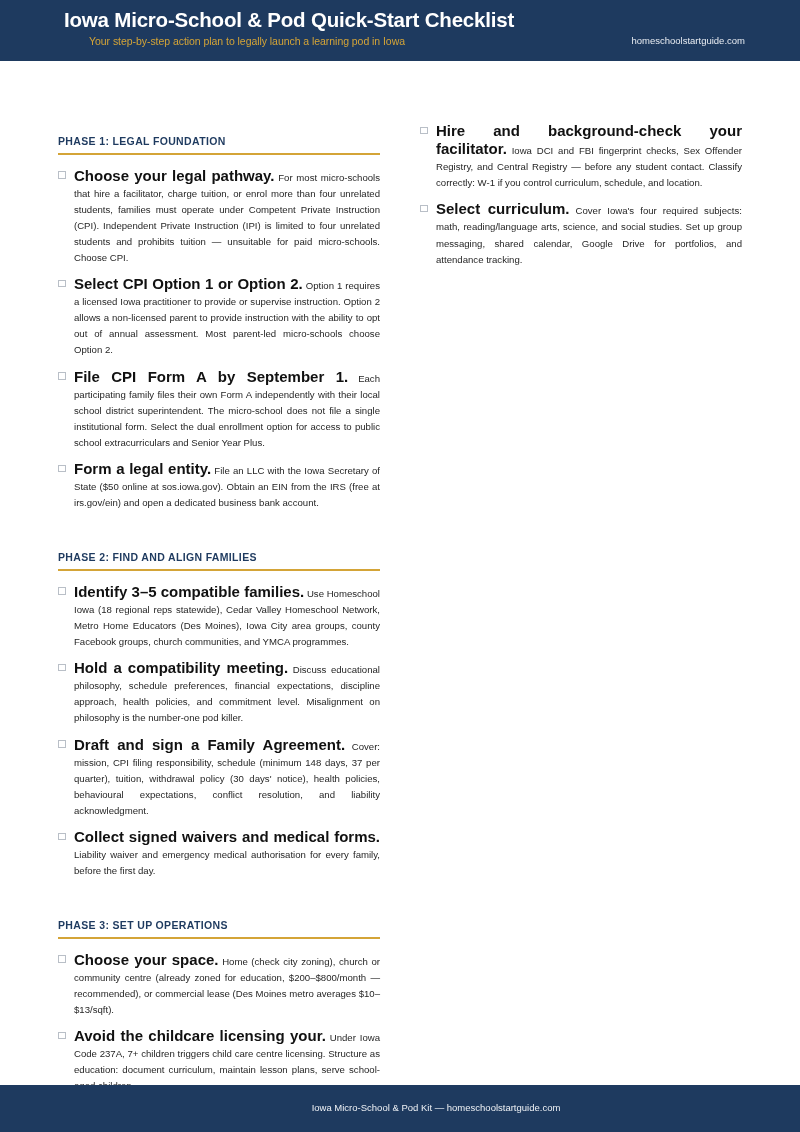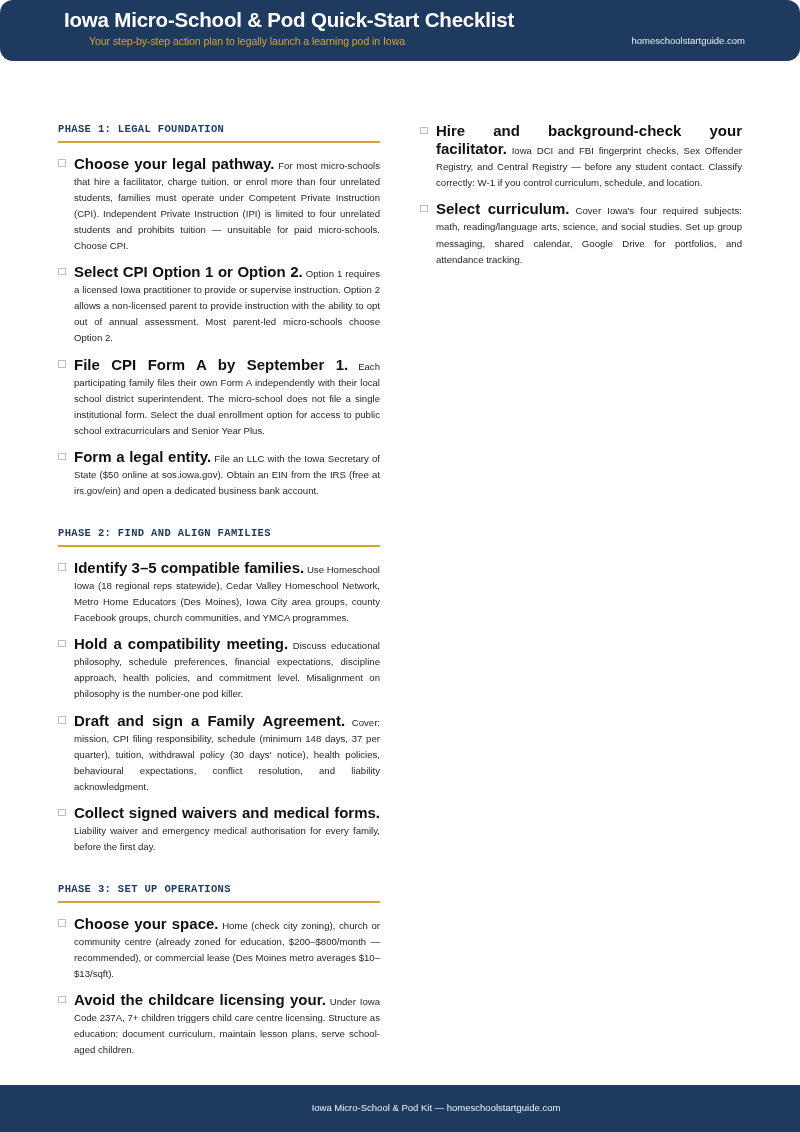--- a/index.html
+++ b/index.html
@@ -16,21 +16,20 @@
     overflow: hidden;
   }
 
   
   .header {
     background: #1e3a5f;
     height: 61px;
     width: 800px;
     position: relative;
     box-sizing: border-box;
-    border-radius: 13px;
   }
   .header-title {
     position: absolute;
     left: 64px;
     top: 8px;
     font-size: 20.5px;
     font-weight: bold;
     color: #ffffff;
     letter-spacing: -0.2px;
   }
@@ -62,23 +61,22 @@
   .column {
     position: absolute;
     top: 62px;
     width: 322px;
   }
   .col-left  { left: 58px; }
   .col-right { left: 420px; }
 
   
   .phase {
-    margin-top: 0;
+    margin-top: 12px;
     margin-bottom: 13px;
-    font-family: Liberation Mono, monospace;
   }
   .phase + .checkitem { margin-top: 12px; }
   .phase-title {
     font-size: 10.5px;
     font-weight: bold;
     color: #1e3a5f;
     letter-spacing: 0.35px;
     padding-bottom: 6px;
   }
   .phase-rule {

